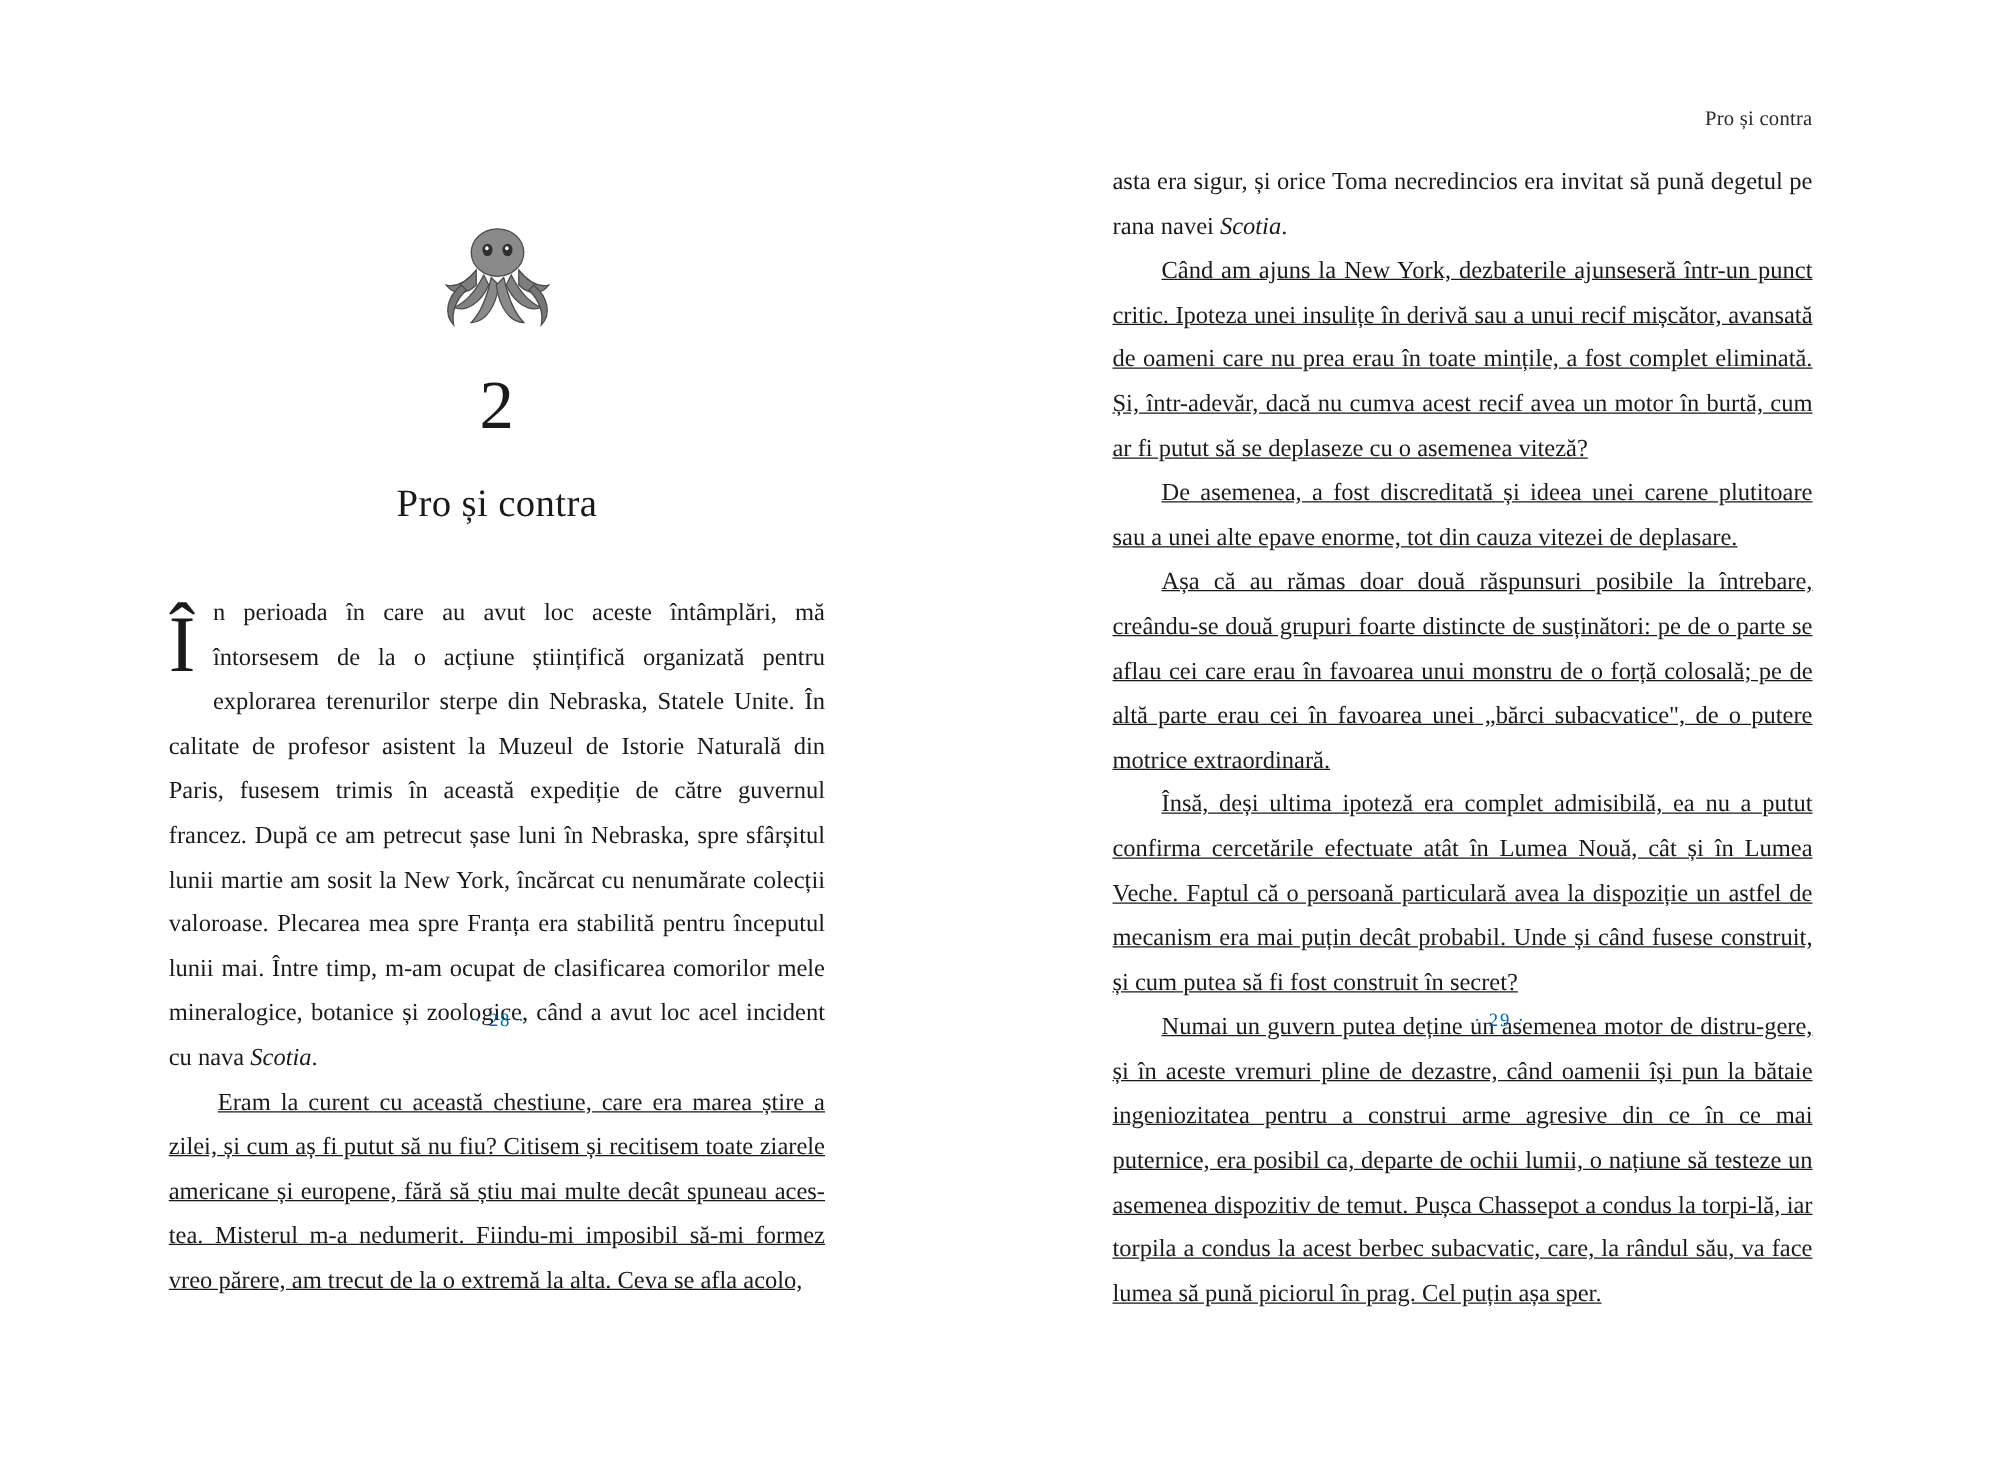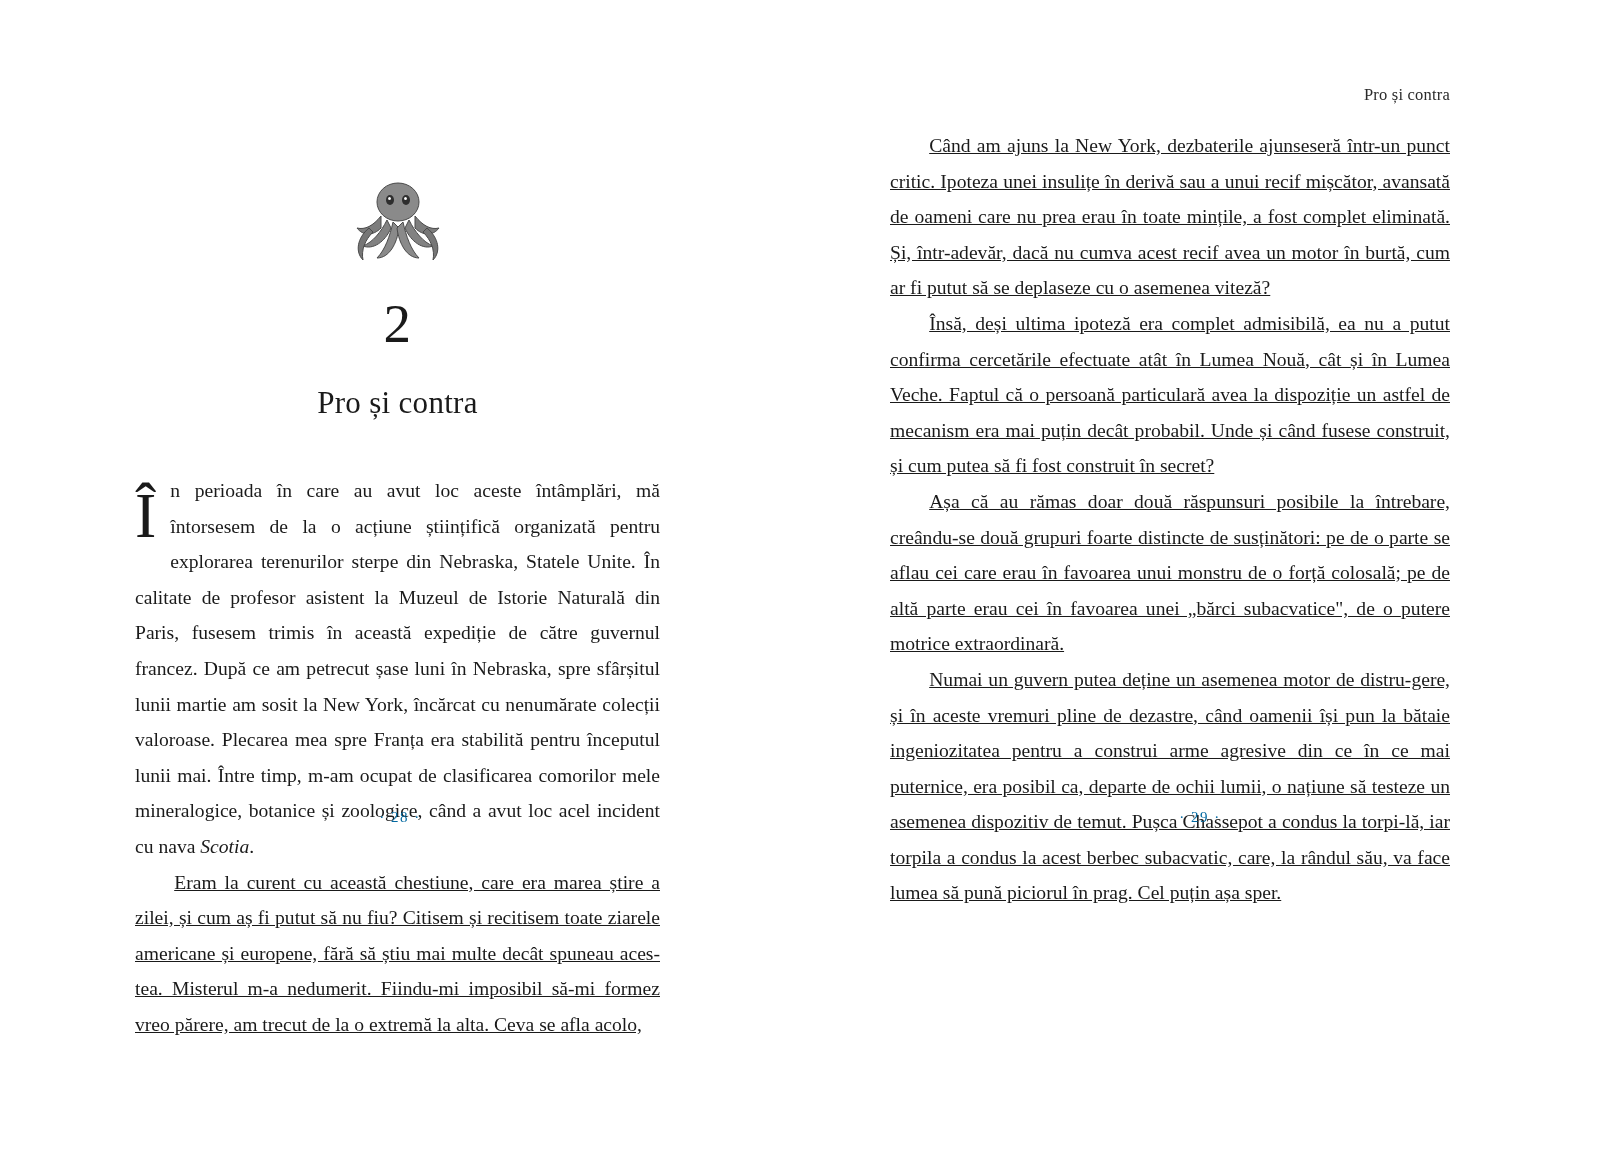--- a/index.html
+++ b/index.html
@@ -148,22 +148,24 @@
       <p class="indent">Eram la curent cu această chestiune, care era marea știre a zilei, și cum aș fi putut să nu fiu? Citisem și recitisem toate ziarele americane și europene, fără să știu mai multe decât spuneau aces-tea. Misterul m-a nedumerit. Fiindu-mi imposibil să-mi formez vreo părere, am trecut de la o extremă la alta. Ceva se afla acolo,</p>
     </div>
 
     <div class="folio">· 28 ·</div>
   </div>
 
   <div class="page page-right">
     <div class="running-head">Pro și contra</div>
 
     <div class="body-text" style="padding-top:128px;">
+      <p class="no-indent"><span>asta era sigur, și orice Toma necredincios era invitat să pună degetul pe rana navei </span><span class="italic">Scotia</span><span>.</span></p>
       <p class="indent">Când am ajuns la New York, dezbaterile ajunseseră într-un punct critic. Ipoteza unei insulițe în derivă sau a unui recif mișcător, avansată de oameni care nu prea erau în toate mințile, a fost complet eliminată. Și, într-adevăr, dacă nu cumva acest recif avea un motor în burtă, cum ar fi putut să se deplaseze cu o asemenea viteză?</p>
+      <p class="indent">De asemenea, a fost discreditată și ideea unei carene plutitoare sau a unei alte epave enorme, tot din cauza vitezei de deplasare.</p>
+      <p class="indent">Așa că au rămas doar două răspunsuri posibile la întrebare, creându-se două grupuri foarte distincte de susținători: pe de o parte se aflau cei care erau în favoarea unui monstru de o forță colosală; pe de altă parte erau cei în favoarea unei „bărci subacvatice", de o putere motrice extraordinară.</p>
       <p class="indent">Însă, deși ultima ipoteză era complet admisibilă, ea nu a putut confirma cercetările efectuate atât în Lumea Nouă, cât și în Lumea Veche. Faptul că o persoană particulară avea la dispoziție un astfel de mecanism era mai puțin decât probabil. Unde și când fusese construit, și cum putea să fi fost construit în secret?</p>
-      <p class="indent">Așa că au rămas doar două răspunsuri posibile la întrebare, creându-se două grupuri foarte distincte de susținători: pe de o parte se aflau cei care erau în favoarea unui monstru de o forță colosală; pe de altă parte erau cei în favoarea unei „bărci subacvatice", de o putere motrice extraordinară.</p>
       <p class="indent">Numai un guvern putea deține un asemenea motor de distru-gere, și în aceste vremuri pline de dezastre, când oamenii își pun la bătaie ingeniozitatea pentru a construi arme agresive din ce în ce mai puternice, era posibil ca, departe de ochii lumii, o națiune să testeze un asemenea dispozitiv de temut. Pușca Chassepot a condus la torpi-lă, iar torpila a condus la acest berbec subacvatic, care, la rândul său, va face lumea să pună piciorul în prag. Cel puțin așa sper.</p>
     </div>
 
     <div class="folio">· 29 ·</div>
   </div>
 
 </div>
 
 </body></html>

